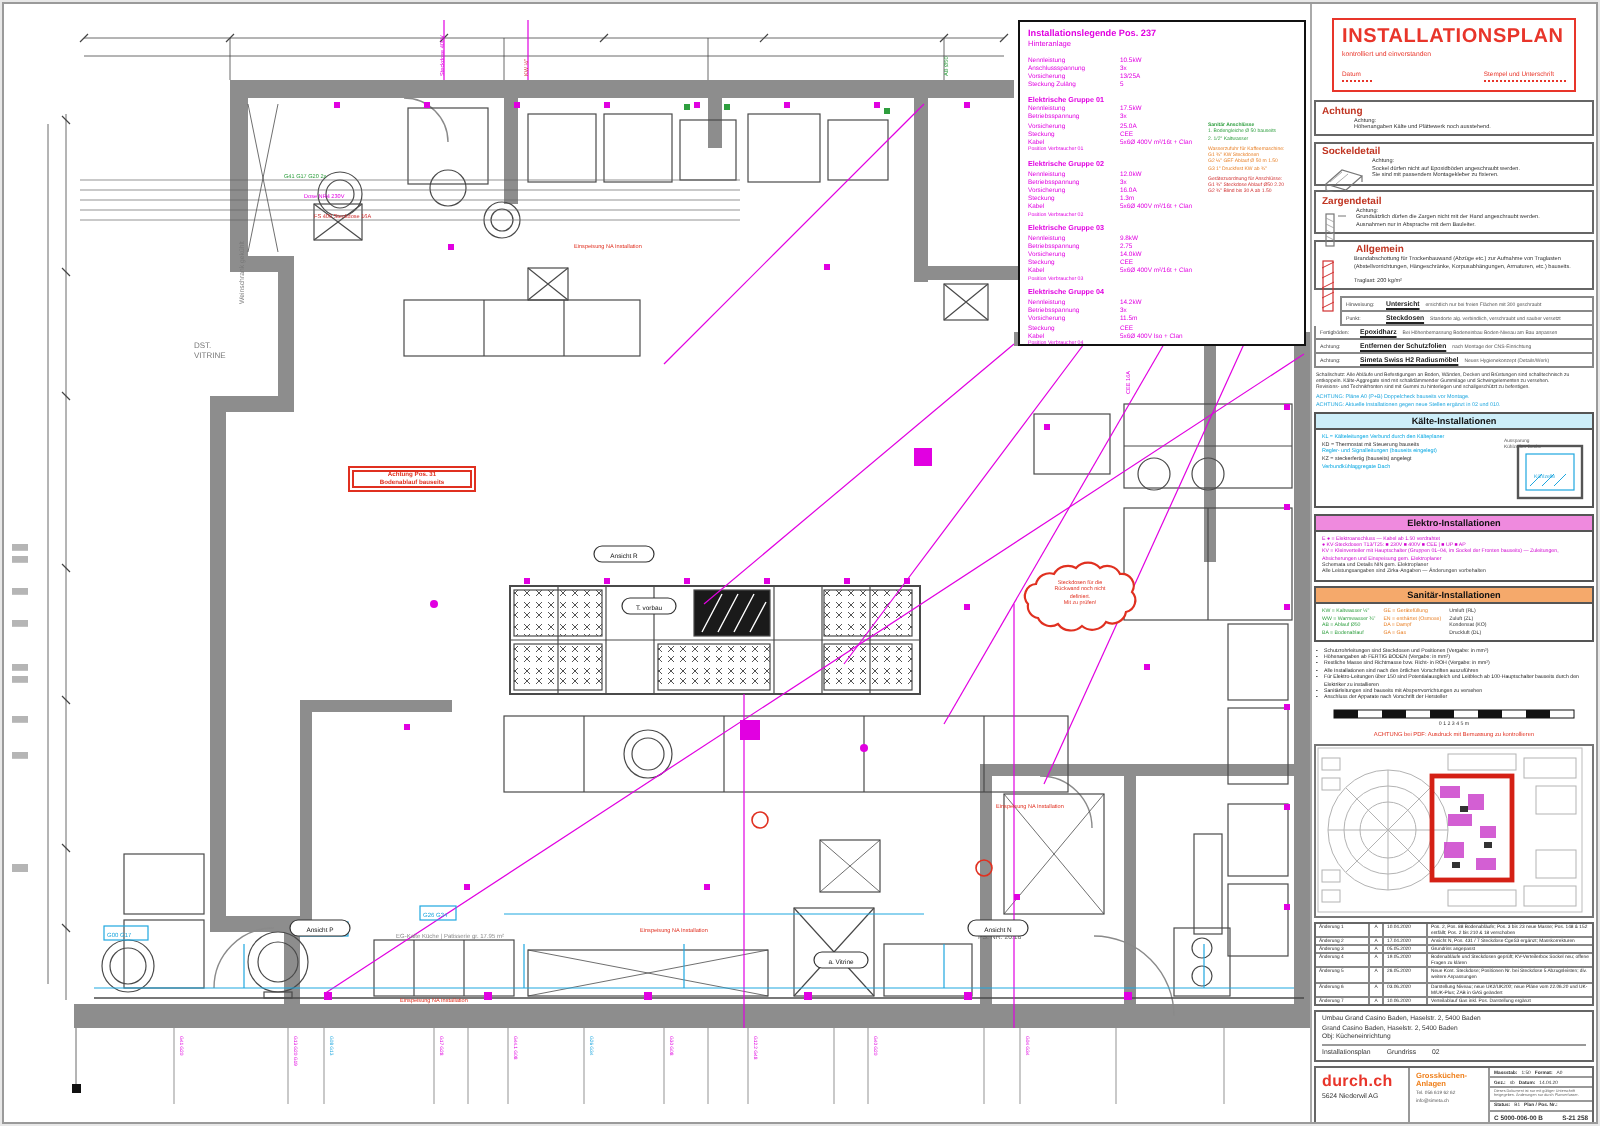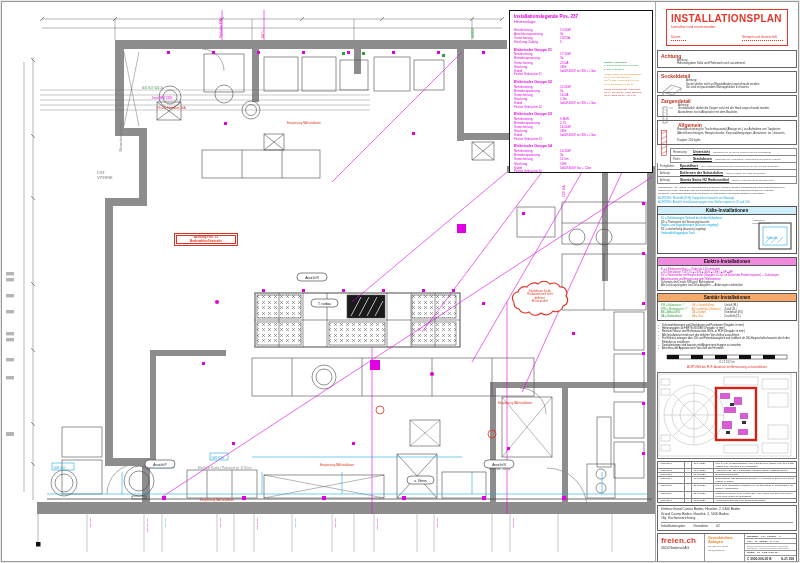--- a/index.html
+++ b/index.html
@@ -751,21 +751,21 @@
       <div>Obj: Kücheneinrichtung</div>
       <div class="docrow">
         <span>Installationsplan</span>
         <span>Grundriss</span>
         <span>02</span>
       </div>
     </div>
 
     <div class="footer">
       <div class="f-left">
-        <div class="f-logo">freien.ch</div>
+        <div class="f-logo">durch.ch</div>
         <div class="f-addr">5624 Niederwil AG</div>
       </div>
       <div class="f-mid">
         <div class="f-dept">Grossküchen-Anlagen</div>
         <div class="f-contact">
           <div>Tel. 056 619 62 62</div>
           <div>info@simeta.ch</div>
         </div>
       </div>
       <div class="f-right">

